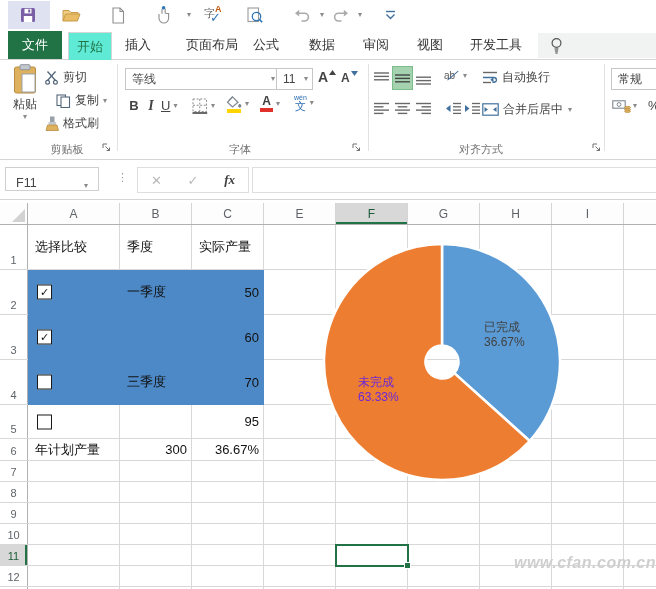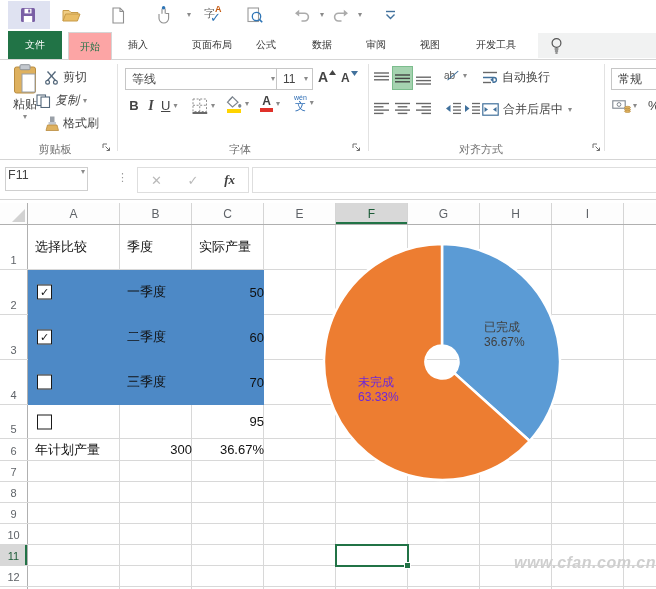--- a/index.html
+++ b/index.html
@@ -6,42 +6,42 @@
   #page{position:relative;width:656px;height:589px;overflow:hidden;background:#fff;
         font-family:"Liberation Sans","DejaVu Sans",sans-serif;color:#262626;-webkit-font-smoothing:antialiased;}
   .abs{position:absolute;}
   
   #qat{position:absolute;left:0;top:0;width:656px;height:30px;background:#fff;}
   .qbtn{position:absolute;top:0;height:30px;display:flex;align-items:center;justify-content:center;}
   #save-hl{position:absolute;left:8px;top:1px;width:42px;height:28px;background:#dfe2f1;}
   .dd{font-size:8px;color:#8a8a8a;line-height:1;}
   
   #tabrow{position:absolute;left:0;top:30px;width:656px;height:30px;background:#fff;border-bottom:1px solid #d5d5d5;box-sizing:border-box;}
-  .tab{position:absolute;top:1px;height:28px;display:flex;align-items:center;justify-content:center;font-size:10px;color:#333;}
+  .tab{position:absolute;top:1px;height:28px;display:flex;align-items:center;justify-content:center;font-size:13px;color:#333;}
   #tab-file{left:8px;width:54px;background:#217346;color:#fff;}
-  #tab-home{left:68px;width:44px;background:#fca5a5;border:1px solid #d5d5d5;border-bottom:1px solid #fff;color:#217346;box-sizing:border-box;top:2px;height:29px;}
+  #tab-home{left:68px;width:44px;background:#5eead4;border:1px solid #d5d5d5;border-bottom:1px solid #fff;color:#217346;box-sizing:border-box;top:2px;height:29px;}
   #tellme{position:absolute;left:538px;top:3px;width:118px;height:25px;background:#f1f2f2;display:flex;align-items:center;padding-left:12px;box-sizing:border-box;}
   
   #ribbon{position:absolute;left:0;top:60px;width:656px;height:100px;background:#fff;border-bottom:1px solid #d5d5d5;box-sizing:border-box;font-size:12px;color:#444;}
   .vsep{position:absolute;top:4px;bottom:8px;width:1px;background:#e2e2e2;}
   .glabel{position:absolute;top:82px;font-size:11px;color:#707070;text-align:center;}
   .launch{position:absolute;top:83px;cursor:pointer;}
   .rrow{position:absolute;display:flex;align-items:center;}
   .combo{position:absolute;height:22px;border:1px solid #c6c6c6;background:#fff;display:flex;align-items:center;padding:0 4px 0 6px;box-sizing:border-box;justify-content:space-between;}
   .ibtn{display:flex;align-items:center;justify-content:center;}
   .txtb{font-weight:bold;font-size:13px;}
   .green-hl{background:#a5d3b0;outline:1px solid #7cbd8d;}
   .ylbar{width:14px;height:3.5px;background:#ffd400;margin-top:1px;}
   .rdbar{width:13px;height:3.5px;background:#e0312a;margin-top:1px;}
   .phon{color:#2d6db5;text-align:center;line-height:1;}
   .phon .py{font-size:7px;display:block;}
   .phon .zi{font-size:11px;display:block;}
   
   #fbar{position:absolute;left:0;top:160px;width:656px;height:40px;background:#fff;border-bottom:1px solid #d5d5d5;box-sizing:border-box;}
-  #namebox{position:absolute;left:5px;top:7px;width:83px;height:24px;border:1px solid #cfcfcf;display:flex;align-items:flex-start;padding:0 2px;box-sizing:border-box;justify-content:space-between;font-size:12.5px;color:#444;}
+  #namebox{position:absolute;left:5px;top:7px;width:94px;height:24px;border:1px solid #cfcfcf;display:flex;align-items:flex-end;padding:0 10px;box-sizing:border-box;justify-content:space-between;font-size:12.5px;color:#444;}
   #fxbox{position:absolute;left:137px;top:7px;width:110px;height:24px;border:1px solid #dedede;display:flex;align-items:center;justify-content:space-around;}
   #finput{position:absolute;left:252px;top:7px;right:0;height:24px;border:1px solid #dedede;border-right:none;background:#fff;font-size:12px;display:flex;align-items:center;padding-left:6px;color:#333;}
   
   #grid{position:absolute;left:0;top:203px;width:656px;height:386px;background:#fff;}
   #hdr{display:flex;height:22px;border-bottom:1px solid #b0b0b0;box-sizing:border-box;}
   #hdr .ch{border-right:1px solid #d5d5d5;display:flex;align-items:center;justify-content:center;font-size:12px;color:#5f6368;box-sizing:border-box;background:#fdfdfd;}
   #hdr .corner{width:28px;position:relative;background:#fdfdfd;border-right:1px solid #b0b0b0;}
   .tri{position:absolute;right:2px;bottom:2px;width:0;height:0;border-left:13px solid transparent;border-bottom:13px solid #d2d2d2;}
   .w92{width:92px;}.w72{width:72px;}.w32{width:32px;border-right:none!important;}
   .sel-col{background:#d8d8d8!important;box-shadow:inset 0 -2px 0 #217346;color:#1d5c38!important;}
@@ -49,21 +49,21 @@
           background:repeating-linear-gradient(90deg,transparent 0,transparent 71px,#d8d8d8 71px,#d8d8d8 72px);}
   .g-row{position:relative;border-bottom:1px solid #d8d8d8;box-sizing:border-box;}
   .rn{position:absolute;left:0;top:0;bottom:0;width:28px;border-right:1px solid #b0b0b0;box-sizing:border-box;
       display:flex;align-items:flex-end;justify-content:center;font-size:11px;color:#5f6368;padding-bottom:3px;background:#fff;}
   .sel-row{background:#d8d8d8!important;box-shadow:inset -2px 0 0 #217346;color:#1d5c38!important;}
   .h45{height:45px;}.h34{height:34px;}.h22{height:22px;}.h21{height:21px;}.hrest{height:1px;border-bottom:none;}
   .band{position:absolute;left:28px;width:236px;top:0;height:calc(100% + 1px);background:#4d89c6;}
   .cell{position:absolute;top:0;bottom:0;display:flex;align-items:center;font-size:13px;color:#111;z-index:2;}
   .ca{left:28px;width:92px;}.cbx{left:120px;width:72px;}.cc{left:192px;width:72px;}
   .pl{padding-left:7px;box-sizing:border-box;}
-  .pr{justify-content:flex-end;box-sizing:border-box;}
+  .pr{justify-content:flex-end;padding-right:5px;box-sizing:border-box;}
   .ckb{position:absolute;left:37px;top:50%;transform:translateY(-50%);width:13px;height:13px;background:#fff;
        border:1.5px solid #1a1a1a;z-index:3;display:flex;align-items:center;justify-content:center;
        font-size:11px;font-weight:bold;color:#111;line-height:1;}
   .ckb::after{content:"";}
   .ckb.checked::after{content:"✓";}
   
   #selbox{position:absolute;left:335px;top:341px;width:74px;height:23px;border:2px solid #217346;box-sizing:border-box;z-index:7;}
   #selbox i{position:absolute;right:-4px;bottom:-4px;width:5px;height:5px;background:#217346;border:1px solid #fff;}
   
   #pie{position:absolute;left:317px;top:237px;width:250px;height:250px;z-index:5;}
@@ -198,37 +198,37 @@
     </div>
     <div class="rrow" style="left:44px;top:9px;">
       <svg width="15" height="15" viewBox="0 0 15 15">
         <line x1="3.5" y1="1.5" x2="11.5" y2="10.5" stroke="#53677a" stroke-width="1.3"></line>
         <line x1="11.5" y1="1.5" x2="3.5" y2="10.5" stroke="#53677a" stroke-width="1.3"></line>
         <circle cx="3.6" cy="12.3" r="1.9" fill="none" stroke="#53677a" stroke-width="1.2"></circle>
         <circle cx="11.4" cy="12.3" r="1.9" fill="none" stroke="#53677a" stroke-width="1.2"></circle>
       </svg>
       <span style="margin-left:4px;">剪切</span>
     </div>
-    <div class="rrow" style="left:36px;top:32px;font-style:italic;">
+    <div class="rrow" style="left:56px;top:32px;">
       <svg width="15" height="14" viewBox="0 0 15 14">
         <rect x="1" y="1" width="8.5" height="10.5" fill="#fff" stroke="#53677a" stroke-width="1.1"></rect>
         <rect x="5" y="3" width="8.5" height="10.5" fill="#fff" stroke="#53677a" stroke-width="1.1"></rect>
       </svg>
       <span style="margin-left:4px;">复制</span>
       <span class="dd" style="margin-left:4px;">▾</span>
     </div>
     <div class="rrow" style="left:44px;top:55px;">
       <svg width="16" height="15" viewBox="0 0 16 15">
         <rect x="6" y="0.5" width="4.5" height="5.5" fill="#9aa0a8"></rect>
         <rect x="4.5" y="6" width="7.5" height="2.8" fill="#c3c8cf"></rect>
         <path d="M3.5,9 H13 L14.5,14.5 H2 Z" fill="#deb15f" stroke="#b98c3f" stroke-width="0.8"></path>
       </svg>
       <span style="margin-left:3px;">格式刷</span>
     </div>
-    <div class="glabel" style="left:2px;width:106px;">剪贴板</div>
+    <div class="glabel" style="left:14px;width:106px;">剪贴板</div>
     <div class="launch" style="left:102px;">
       <svg width="9" height="9" viewBox="0 0 9 9">
           <path d="M1,1 H5 M1,1 V5" stroke="#6e6e6e" fill="none"></path>
           <path d="M3.5,3.5 L7.5,7.5 M7.5,7.5 H4.6 M7.5,7.5 V4.6" stroke="#6e6e6e" fill="none"></path>
         </svg>
     </div>
     <div class="vsep" style="left:117px;"></div>
 
     <div class="combo" style="left:125px;top:8px;width:155px;">
       <span>等线</span>
@@ -477,21 +477,20 @@
       <div class="rn">2</div>
       <div class="band"></div>
       <span class="ckb checked"></span>
       <span class="cell cbx pl">一季度</span>
       <span class="cell cc pr">50</span>
     </div>
     <div class="g-row h45">
       <div class="rn">3</div>
       <div class="band"></div>
       <span class="ckb checked"></span>
-      <span class="cell cbx pl">二季度</span>
       <span class="cell cc pr">60</span>
     </div>
     <div class="g-row h45">
       <div class="rn">4</div>
       <div class="band"></div>
       <span class="ckb"></span>
       <span class="cell cbx pl">三季度</span>
       <span class="cell cc pr">70</span>
     </div>
     <div class="g-row h34">

